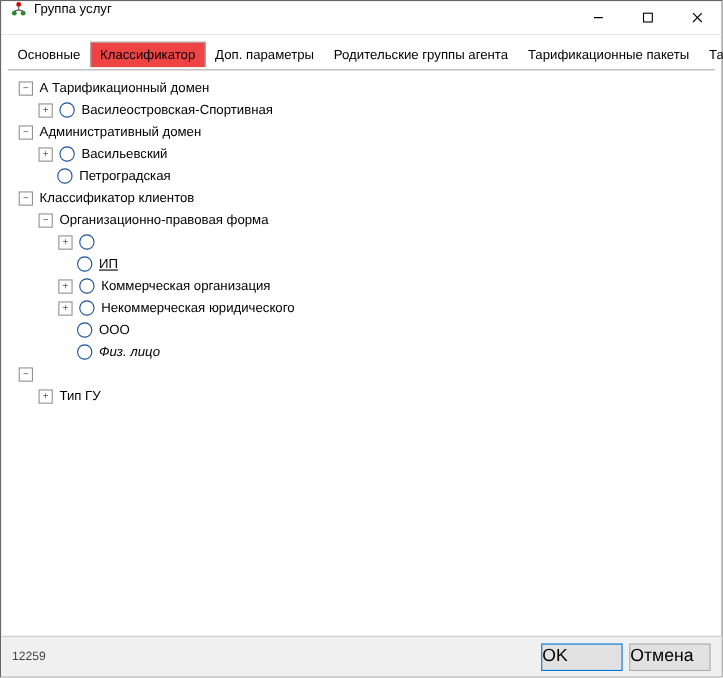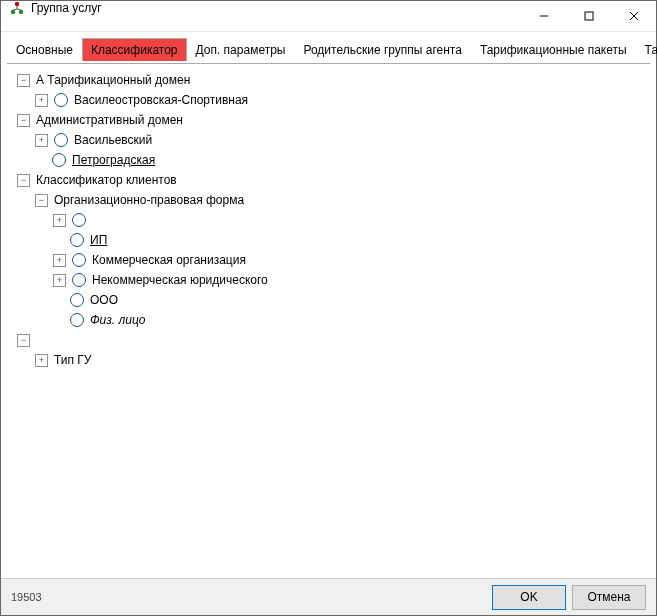--- a/index.html
+++ b/index.html
@@ -15,21 +15,21 @@
   .tabunderline{position:absolute;left:6px;right:6px;bottom:0;height:1px;background:#aaa;z-index:1}
   .treewrap{flex:1;overflow:auto;padding:6px 4px}
   .node{display:flex;align-items:center;height:20px}
   .exp{width:11px;height:11px;border:1px solid #919191;display:flex;align-items:center;justify-content:center;font-size:9px;line-height:1;color:#555;background:#fff;margin-right:6px;flex-shrink:0}
   .exp.none{border:none;background:transparent}
   .radio{width:12px;height:12px;border:1.5px solid #1a4f9c;border-radius:50%;margin-right:6px;flex-shrink:0}
   .label{white-space:nowrap}
   .footer{height:36px;border-top:1px solid #ccc;display:flex;align-items:center;padding:0 10px;background:#f0f0f0}
   .footer .id{font-size:11px;color:#444}
   .footer .spacer{flex:1}
-  .btn{min-width:72px;height:23px;border:1px solid #adadad;background:#e1e1e1;margin-left:6px;font-size:12px;display:flex;align-items:center;justify-content:center;cursor:default}
+  .btn{min-width:72px;height:23px;border:1px solid #adadad;background:#e1e1e1;margin-left:6px;font-size:16px;display:flex;align-items:center;justify-content:flex-start;cursor:default}
   .btn.primary{border-color:#0078d7}
 </style>
 </head>
 <body>
 
 <div class="window">
 
   <div class="titlebar">
     <span class="icon">
       <svg width="16" height="16" viewBox="0 0 16 16">
@@ -84,21 +84,21 @@
       </div>
       <div class="node" style="padding-left: 12px;">
         <span class="exp ">−</span>
         <span class="label">Административный домен</span>
       </div>
       <div class="node" style="padding-left: 30px;">
         <span class="exp ">+</span>
         <span class="radio"></span>
         <span class="label">Васильевский</span>
       </div>
-      <div class="node" style="padding-left: 30px; text-decoration: underline;">
+      <div class="node" style="padding-left: 30px;">
         <span class="exp none"></span>
         <span class="radio"></span>
         <span class="label">Петроградская</span>
       </div>
       <div class="node" style="padding-left: 12px;">
         <span class="exp ">−</span>
         <span class="label">Классификатор клиентов</span>
       </div>
       <div class="node" style="padding-left: 30px;">
         <span class="exp ">−</span>
@@ -136,21 +136,21 @@
       <div class="node" style="padding-left: 12px;">
         <span class="exp ">−</span>
       </div>
       <div class="node" style="padding-left: 30px;">
         <span class="exp ">+</span>
         <span class="label">Тип ГУ</span>
       </div>
     </div>
 
   <div class="footer">
-    <span class="id">19503</span>
+    <span class="id">12259</span>
     <span class="spacer"></span>
     <div class="btn primary">
         <span>OK</span>
       </div>
     <div class="btn">
         <span>Отмена</span>
       </div>
   </div>
 
 </div>

